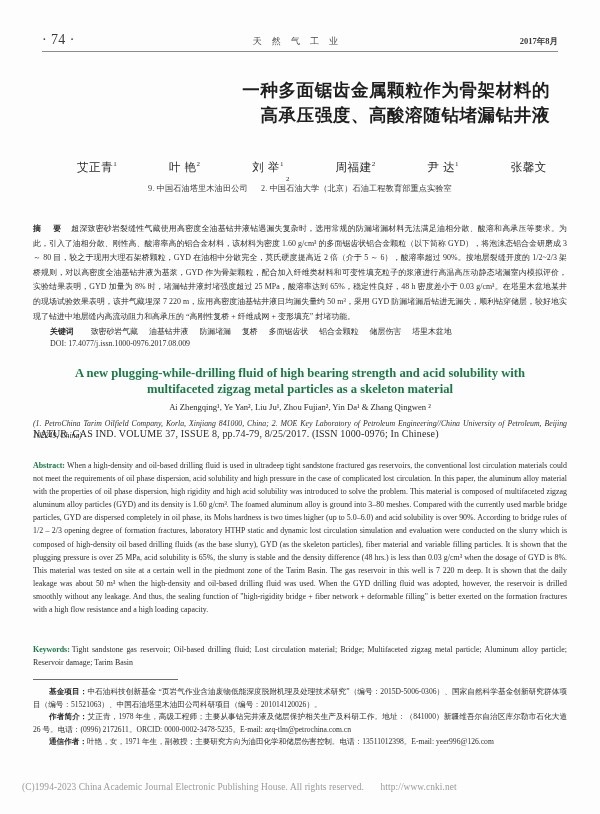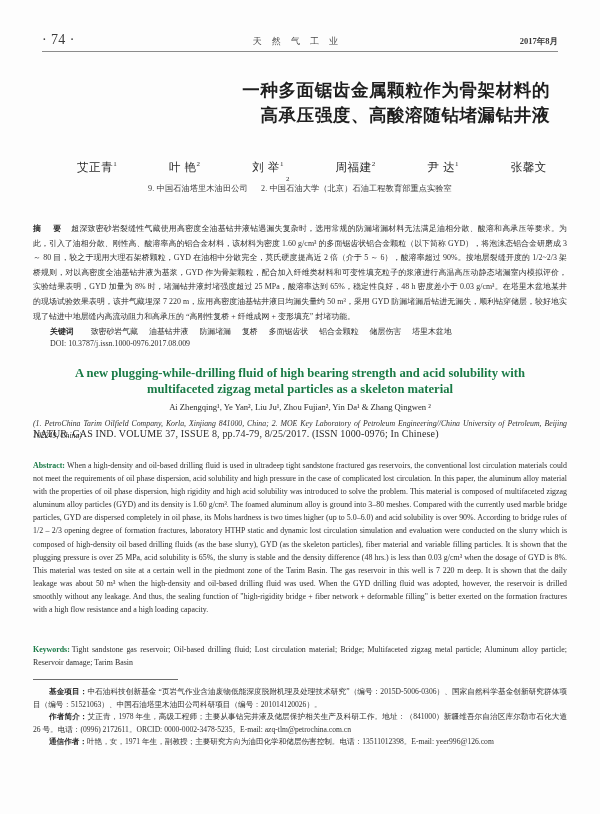--- a/index.html
+++ b/index.html
@@ -284,21 +284,21 @@
     <span class="kw">致密砂岩气藏</span>
     <span class="kw">油基钻井液</span>
     <span class="kw">防漏堵漏</span>
     <span class="kw">复桥</span>
     <span class="kw">多面锯齿状</span>
     <span class="kw">铝合金颗粒</span>
     <span class="kw">储层伤害</span>
     <span class="kw">塔里木盆地</span>
   </div>
 
-  <div class="doi">DOI: 10.3787/j.issn.1000-0976.2017.08.009</div>
+  <div class="doi">DOI: 17.4077/j.issn.1000-0976.2017.08.009</div>
 
   <div class="en-title">
     <div>A new plugging-while-drilling fluid of high bearing strength and acid solubility with</div>
     <div>multifaceted zigzag metal particles as a skeleton material</div>
   </div>
 
   <div class="en-authors">Ai Zhengqing¹, Ye Yan², Liu Ju¹, Zhou Fujian², Yin Da¹ &amp; Zhang Qingwen ²</div>
 
   <div class="en-affil">(1. PetroChina Tarim Oilfield Company, Korla, Xinjiang 841000, China; 2. MOE Key Laboratory of Petroleum Engineering//China University of Petroleum, Beijing 102249, China)</div>
 
@@ -313,14 +313,18 @@
   </div>
 
   <div class="foot-rule"></div>
 
   <div class="footnotes">
     <p><span class="lbl">基金项目：</span><span>中石油科技创新基金 “页岩气作业含油废物低能深度脱附机理及处理技术研究”（编号：2015D-5006-0306）、国家自然科学基金创新研究群体项目（编号：51521063）、中国石油塔里木油田公司科研项目（编号：201014120026）。</span></p>
     <p><span class="lbl">作者简介：</span><span>艾正青，1978 年生，高级工程师；主要从事钻完井液及储层保护相关生产及科研工作。地址：（841000）新疆维吾尔自治区库尔勒市石化大道 26 号。电话：(0996) 2172611。ORCID: 0000-0002-3478-5235。E-mail: azq-tlm@petrochina.com.cn</span></p>
     <p><span class="lbl">通信作者：</span><span>叶艳，女，1971 年生，副教授；主要研究方向为油田化学和储层伤害控制。电话：13511012398。E-mail: yeer996@126.com</span></p>
   </div>
 
+  <div class="cnki">
+    <span>(C)1994-2023 China Academic Journal Electronic Publishing House. All rights reserved.</span>
+    <span class="url">http://www.cnki.net</span>
+  </div>
 
 </div>
 
 </body></html>

